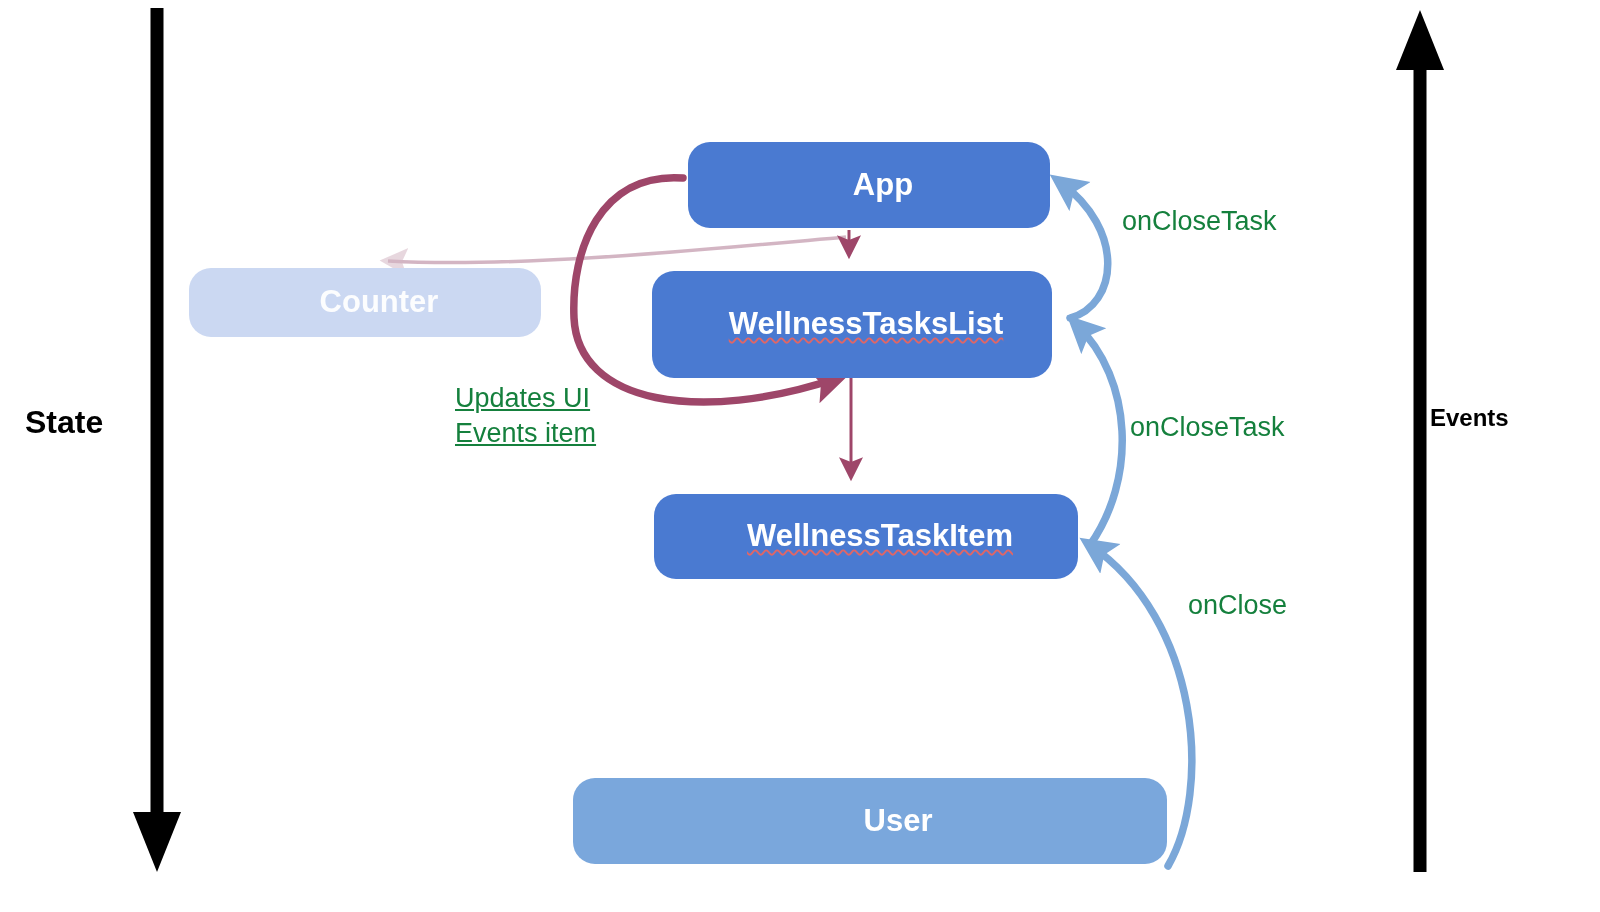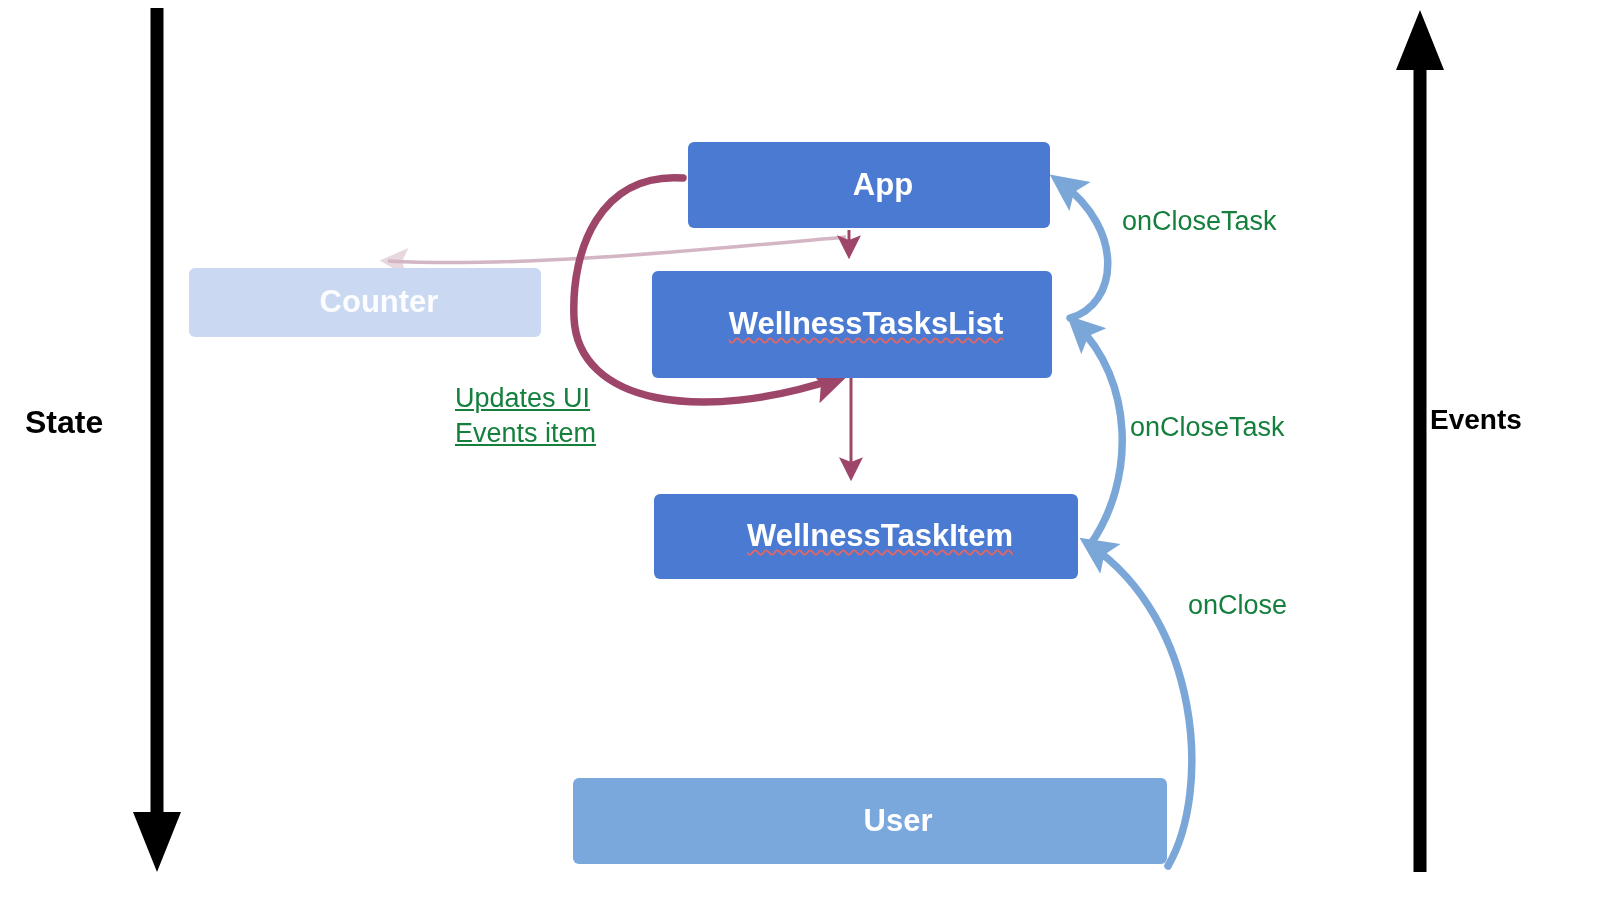--- a/index.html
+++ b/index.html
@@ -21,21 +21,21 @@
     top: 0;
     width: 1600px;
     height: 912px;
     pointer-events: none;
   }
   .node {
     position: absolute;
     display: flex;
     align-items: center;
     justify-content: center;
-    border-radius: 6px;
+    border-radius: 22px;
     color: #ffffff;
     font-weight: bold;
     box-sizing: border-box;
     padding-left: 28px;
   }
   .node-label {
     display: inline-block;
     line-height: 1.05;
   }
   .spell {
@@ -103,21 +103,21 @@
     <path d="M851,356 L851,474" fill="none" stroke="#9e4669" stroke-width="3" marker-end="url(#mk-maroon)"></path>
 
     <path d="M1070,318 C1118,305 1126,230 1060,182" fill="none" stroke="#7ba7d8" stroke-width="7.5" stroke-linecap="round" marker-end="url(#mk-blue)"></path>
 
     <path d="M1090,545 C1136,480 1134,380 1076,324" fill="none" stroke="#7ba7d8" stroke-width="7.5" stroke-linecap="round" marker-end="url(#mk-blue)"></path>
 
     <path d="M1168,866 C1212,790 1200,620 1090,545" fill="none" stroke="#7ba7d8" stroke-width="7.5" stroke-linecap="round" marker-end="url(#mk-blue)"></path>
   </svg>
 
   <div class="axis-label" style="left:25px; top:404px; font-size:32px;">State</div>
-  <div class="axis-label" style="left:1430px; top:404px; font-size:28px;">Events</div>
+  <div class="axis-label" style="left:1430px; top:404px; font-size:24px;">Events</div>
 
   <div class="node" style="left:189px; top:268px; width:352px; height:69px; background:#cbd8f2;">
     <span class="node-label" style="font-size:31px; color:#ffffff; opacity:0.95;">Counter</span>
   </div>
 
   <div class="node" style="left:688px; top:142px; width:362px; height:86px; background:#4a7ad1;">
     <span class="node-label" style="font-size:31px;">App</span>
   </div>
 
   <div class="node" style="left:652px; top:271px; width:400px; height:107px; background:#4a7ad1;">

